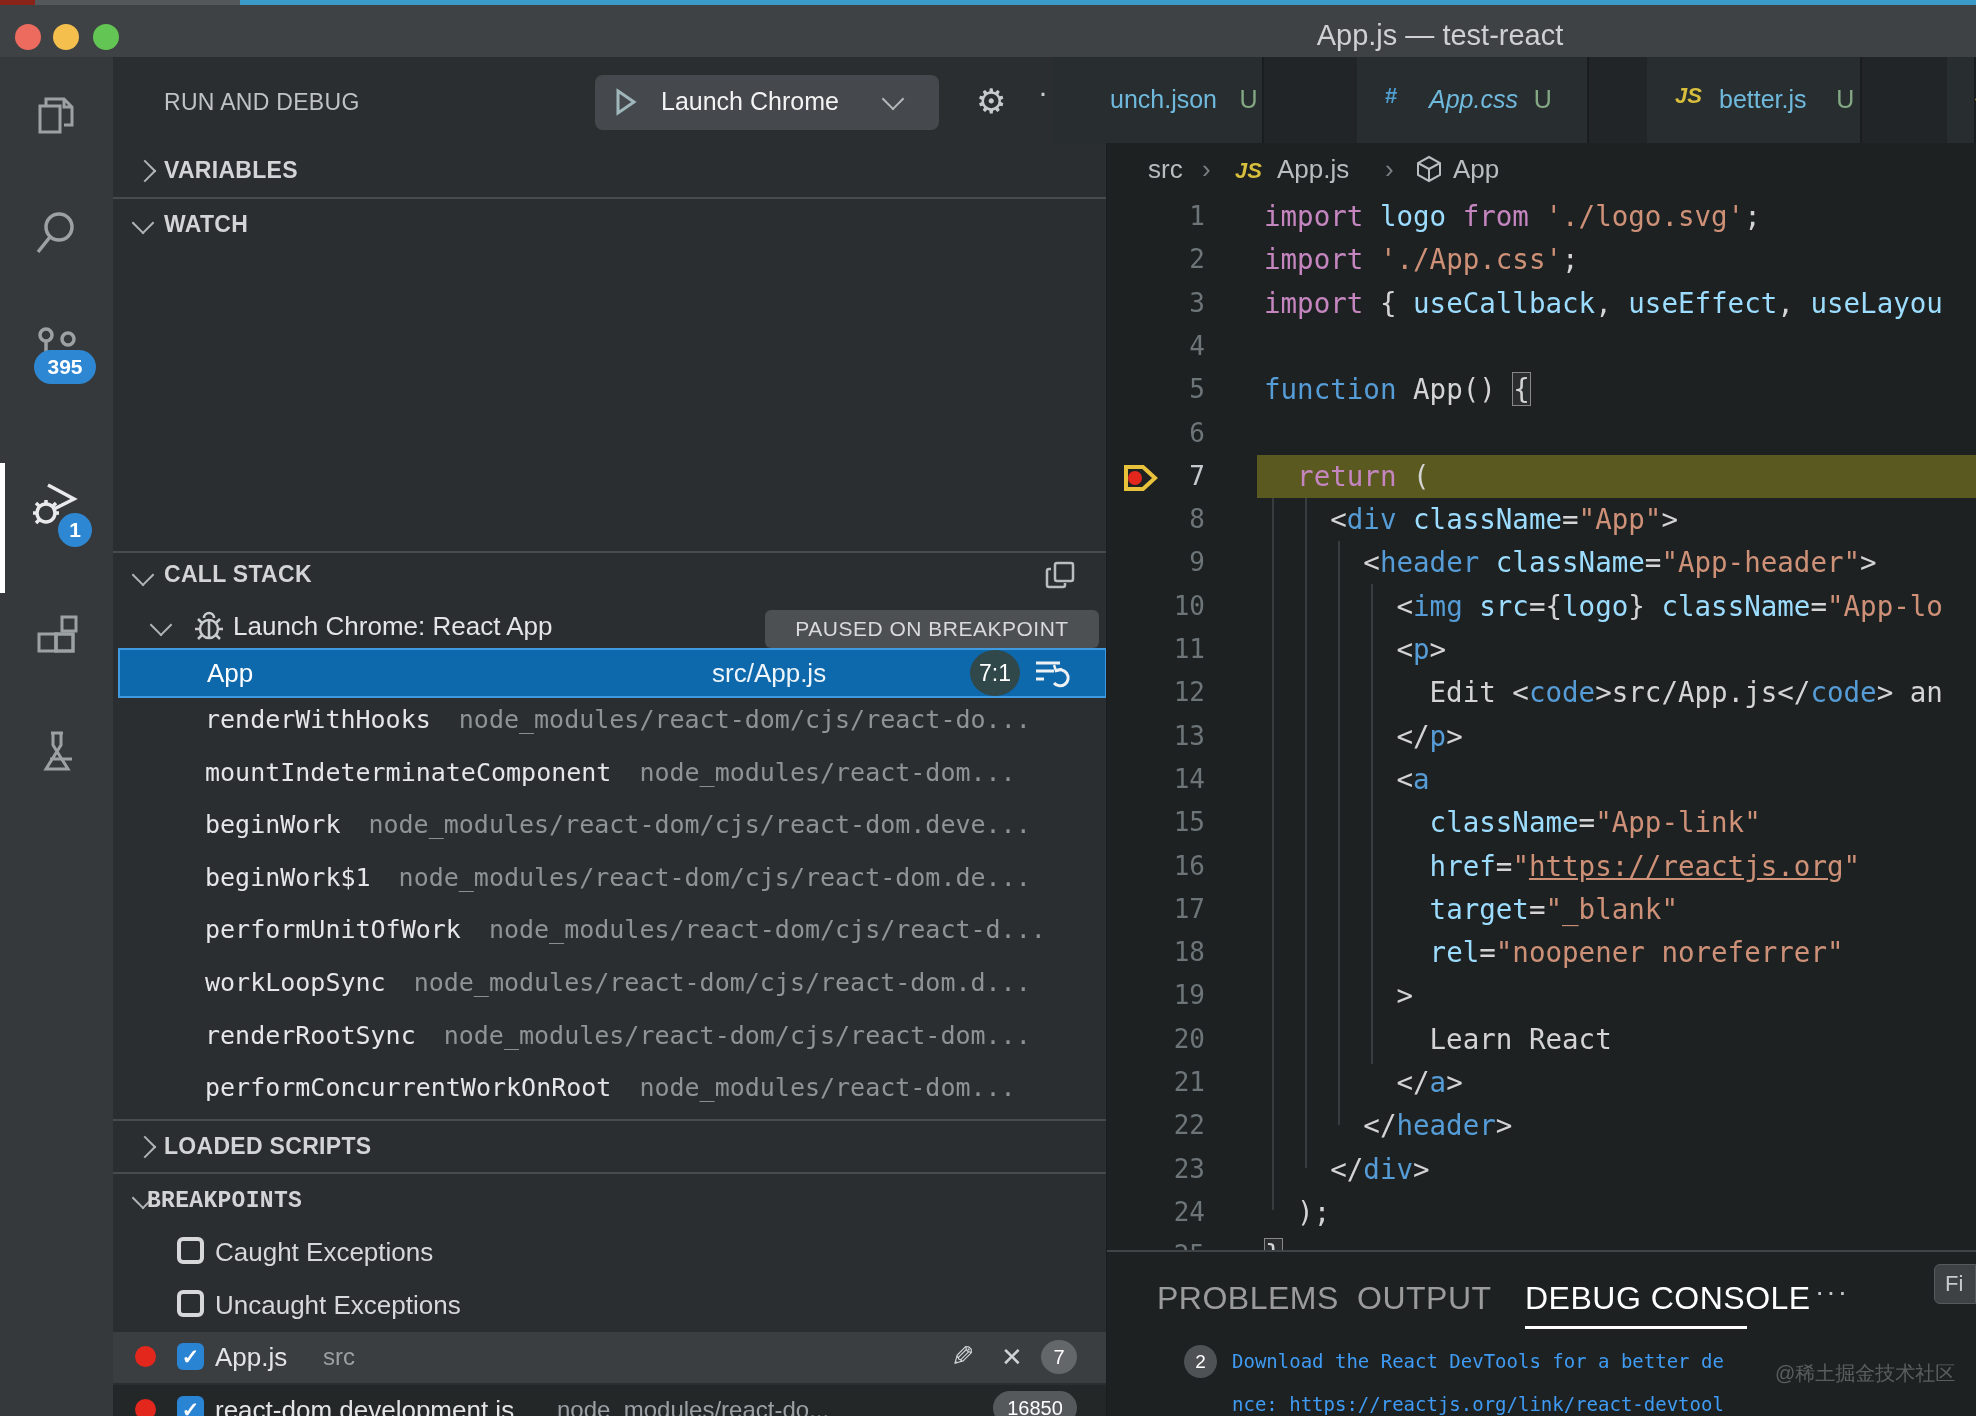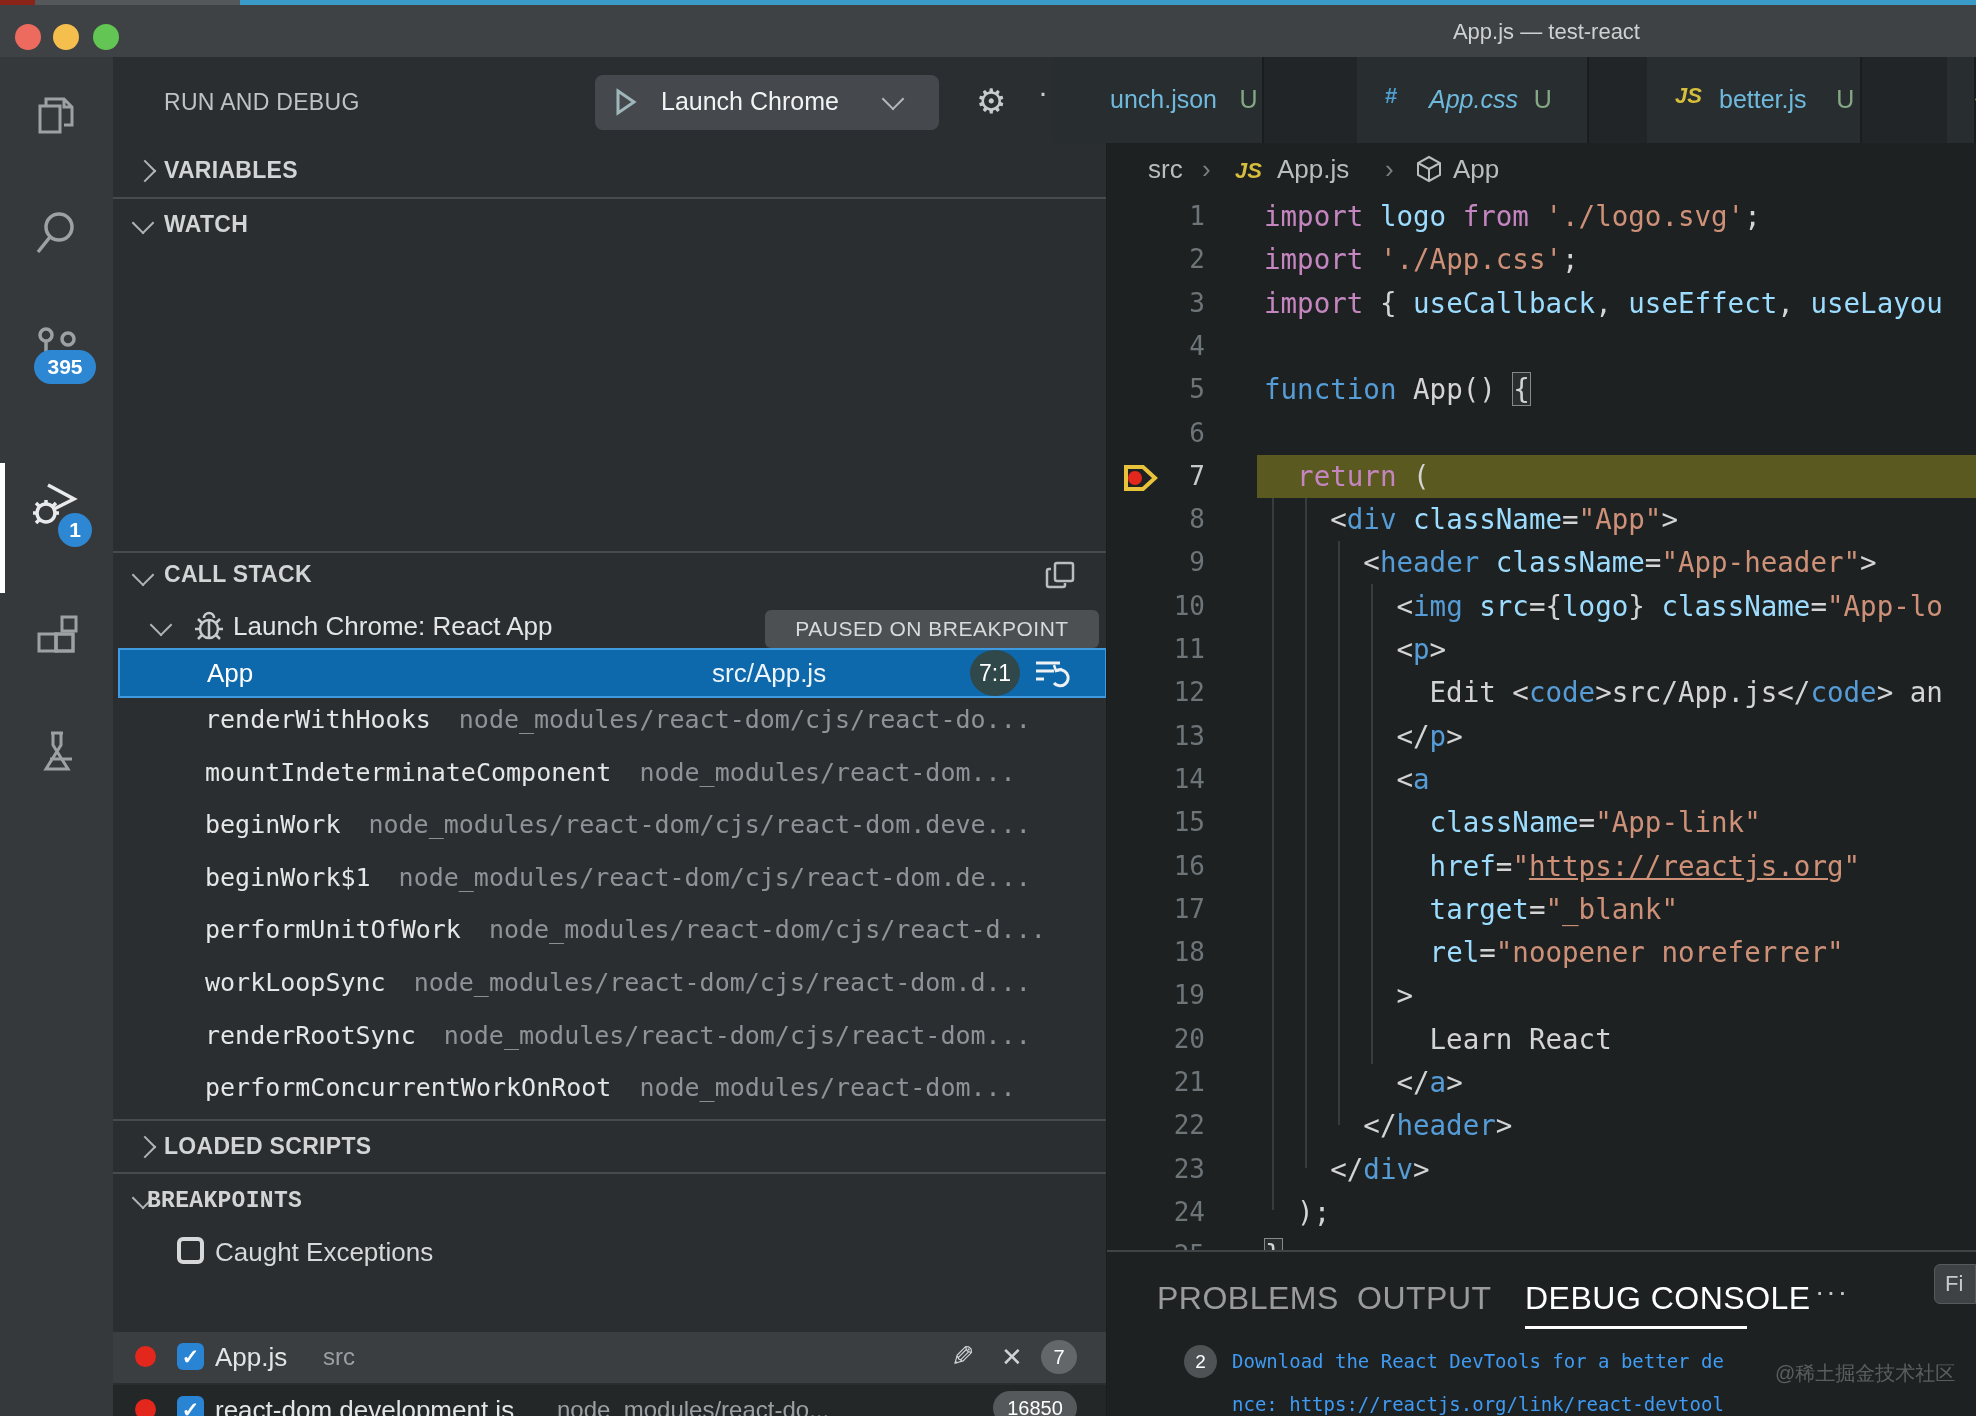--- a/index.html
+++ b/index.html
@@ -7,21 +7,21 @@
               font-family:"Liberation Sans", sans-serif; }
   .abs { position:absolute; }
 
   
   #top-strip { left:0; top:0; width:1976px; height:5px; }
   #strip-red { left:0; top:0; width:35px; height:5px; background:#8a2318; }
   #strip-gray { left:35px; top:0; width:205px; height:5px; background:#54585b; }
   #strip-blue { left:240px; top:0; width:1736px; height:5px; background:#3a9bc8; }
   #titlebar { left:0; top:5px; width:1976px; height:52px; background:#3e4244; }
   .tl { top:19px; width:26px; height:26px; border-radius:50%; }
-  #win-title { left:1240px; top:14px; width:400px; text-align:right; color:#cfd0d1; font-size:22px; }
+  #win-title { left:1240px; top:14px; width:400px; text-align:center; color:#cfd0d1; font-size:29px; }
 
   
   #activitybar { left:0; top:57px; width:113px; height:1359px; background:#36393b; }
   .ab-icon { left:32px; width:50px; height:50px; color:#9ca1a4; }
   .ab-icon svg { width:50px; height:50px; display:block; }
   .badge-pill { background:#2e87d2; color:#fff; border-radius:18px; text-align:center;
                 font-size:21px; font-weight:bold; line-height:34px; }
   #active-bar { left:0; top:406px; width:5px; height:130px; background:#fff; }
 
   
@@ -237,20 +237,24 @@
 
   <div class="abs" style="left:0;top:1117px;width:994px;height:50px;">
     <span class="abs chev down" style="left:22px;top:16px;"></span>
     <span class="abs sec-head" style="left:34px;top:14px;font-family:Liberation Mono, monospace;">BREAKPOINTS</span>
   </div>
 
   <div class="abs" style="left:0;top:1172px;width:994px;height:52px;">
     <span class="abs cb off" style="left:64px;top:8px;"></span>
     <span class="abs" style="left:102px;top:8px;font-size:26px;color:#d6d8d9;">Caught Exceptions</span>
   </div>
+  <div class="abs" style="left:0;top:1225px;width:994px;height:52px;">
+    <span class="abs cb off" style="left:64px;top:8px;"></span>
+    <span class="abs" style="left:102px;top:8px;font-size:26px;color:#d6d8d9;">Uncaught Exceptions</span>
+  </div>
 
   <div id="bp-files">
       <div class="abs" style="left: 0px; top: 1275px; width: 994px; height: 51px; background: rgb(58, 62, 64);">
         <div class="abs bp-dot" style="left: 22px; top: 14px;"></div>
         <div class="abs cb on" style="left: 64px; top: 11px;">✓</div>
         <div class="abs" style="left: 102px; top: 10px; font-size: 26px; color: rgb(226, 228, 229);">App.js</div>
         <div class="abs" style="left: 210px; top: 11px; font-size: 24px; color: rgb(154, 160, 163);">src</div>
         <div class="abs" style="left: 838px; top: 8px; font-size: 28px; color: rgb(207, 210, 212); transform: scaleX(-1);">✎</div>
         <div class="abs" style="left: 888px; top: 10px; font-size: 26px; color: rgb(207, 210, 212);">✕</div>
         <div class="abs gray-badge" style="left: 928px; top: 8px; width: 36px; height: 34px; border-radius: 50%; background: rgb(99, 103, 106);">7</div>

